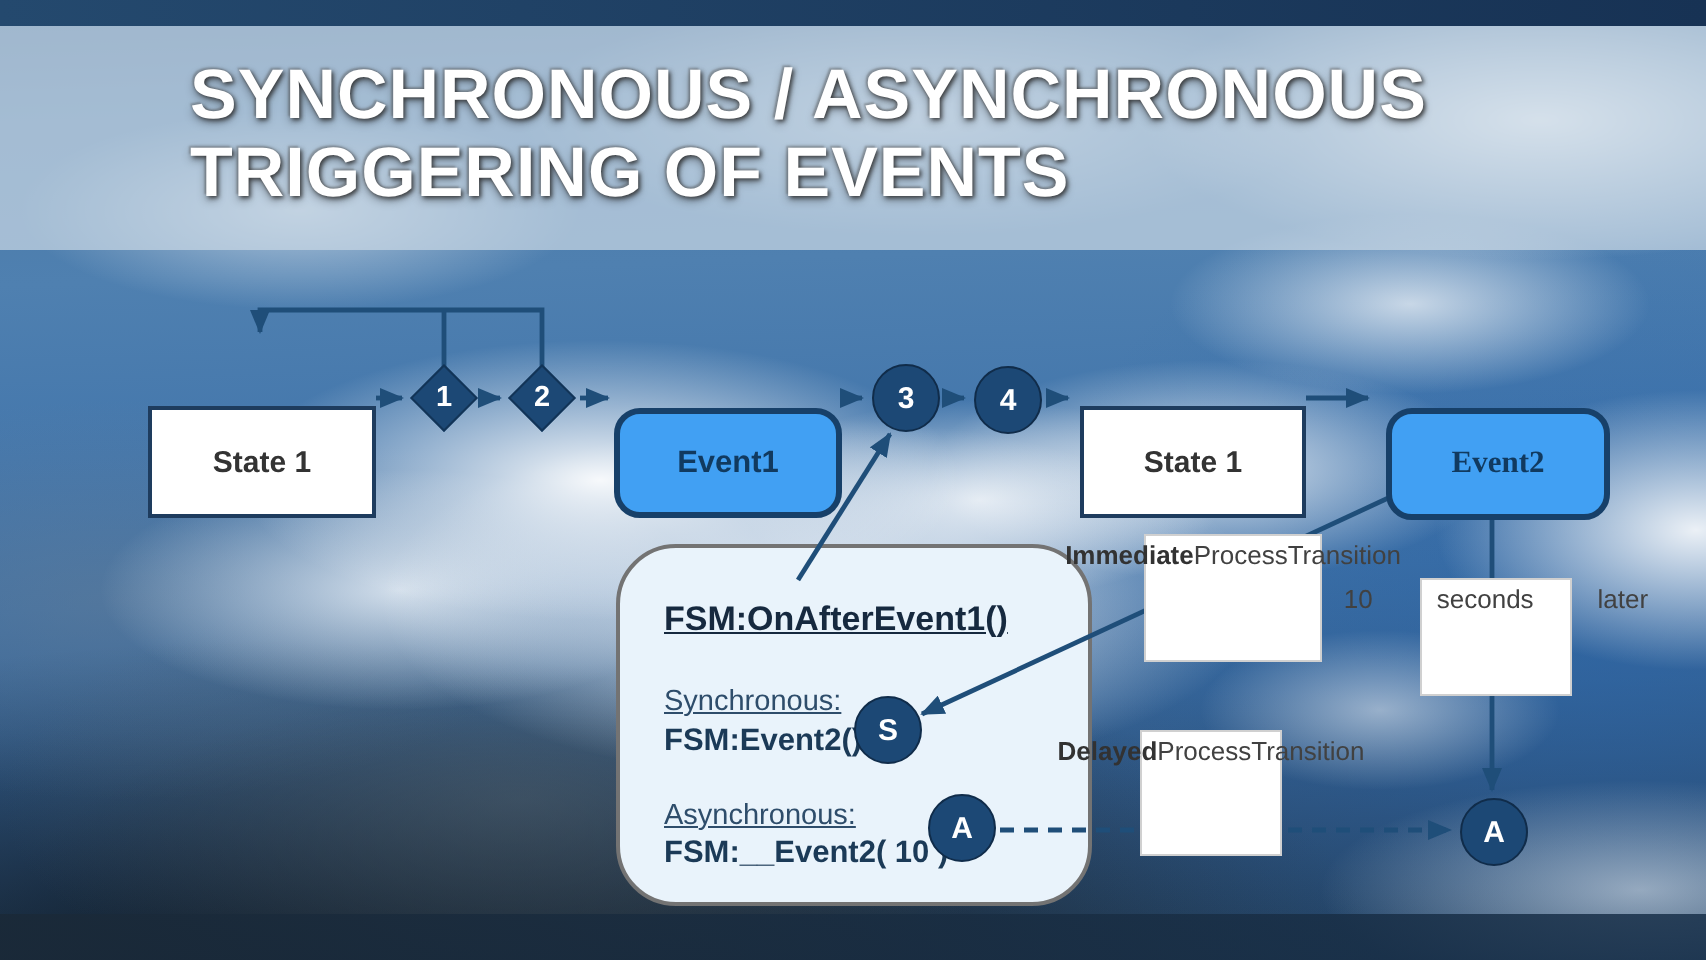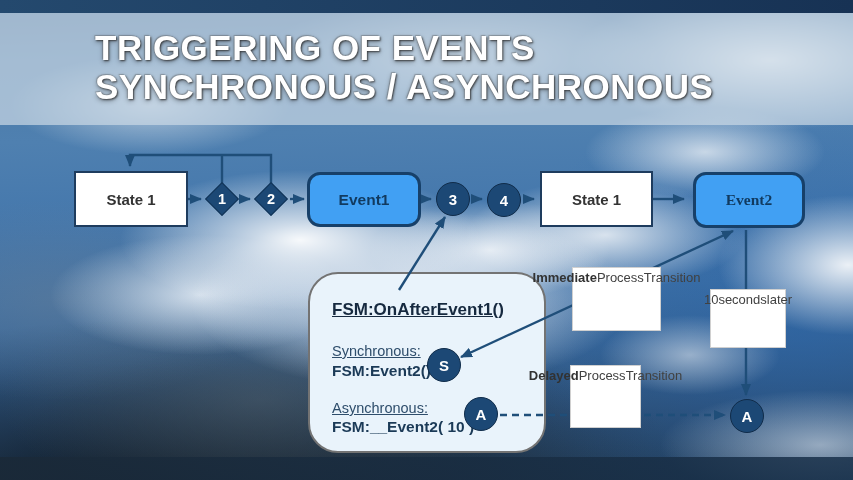--- a/index.html
+++ b/index.html
@@ -37,21 +37,21 @@
   .title-band{position:absolute;left:0;top:13px;width:853px;height:112px;
            background:rgba(203,217,229,.70);}
   .title{position:absolute;left:95px;top:15px;font-size:35px;line-height:39px;
            font-weight:700;color:#ffffff;letter-spacing:.5px;
            text-shadow:1px 1px 2px rgba(45,45,45,.85),-1px -1px 1px rgba(90,90,90,.4),0 2px 5px rgba(0,0,0,.35);}
 
   
   .connectors{position:absolute;left:0;top:0;width:853px;height:480px;}
 
   
-  .node{position:absolute;box-sizing:border-box;display:flex;align-items:center;justify-content:center;}
+  .node{position:absolute;box-sizing:border-box;display:flex;align-items:center;justify-content:center;margin-top:32px;}
   .state{background:#ffffff;border:2px solid #1e3c5e;color:#333333;font-weight:700;font-size:15px;}
   .event{background:#41a0f3;border:3px solid #174069;border-radius:13px;color:#113a5f;font-weight:700;font-size:15.5px;align-items:center;}
   .dwrap{position:absolute;width:32px;height:32px;display:flex;align-items:center;justify-content:center;}
   .dshape{width:22px;height:22px;background:#1c4875;border:1px solid #123457;transform:rotate(45deg);}
   .dnum{position:absolute;inset:0;display:flex;align-items:center;justify-content:center;
         color:#ffffff;font-weight:700;font-size:14.5px;}
   .circle{position:absolute;width:34px;height:34px;border-radius:50%;background:#1c4875;
         border:1px solid #102c4a;color:#ffffff;font-weight:700;font-size:15px;
         display:flex;align-items:center;justify-content:center;box-sizing:border-box;}
 
@@ -74,22 +74,22 @@
 <body>
 
 <div class="stage">
 
   <div class="sky"></div>
   <div class="bar-top"></div>
   <div class="bar-bottom"></div>
 
   <div class="title-band">
     <div class="title">
+      <div>SYNCHRONOUS / ASYNCHRONOUS</div>
       <div>TRIGGERING OF EVENTS</div>
-      <div>SYNCHRONOUS / ASYNCHRONOUS</div>
     </div>
   </div>
 
   <div class="fsm">
     <div class="fsm-title">FSM:OnAfterEvent1()</div>
     <div class="fsm-lbl sync-lbl">Synchronous:</div>
     <div class="fsm-code sync-code">FSM:Event2()</div>
     <div class="fsm-lbl async-lbl">Asynchronous:</div>
     <div class="fsm-code async-code">FSM:__Event2( 10 )</div>
   </div>
@@ -150,21 +150,21 @@
   <div class="circle" style="left:427px;top:348px;">S</div>
   <div class="circle" style="left:464px;top:397px;">A</div>
   <div class="circle" style="left:730px;top:399px;">A</div>
 
   <div class="wbox" style="left:572px;top:267px;width:89px;height:64px;">
     <div class="b">Immediate</div>
     <div>Process</div>
     <div>Transition</div>
   </div>
 
-  <div class="wbox" style="left:710px;top:289px;width:76px;height:59px;">
+  <div class="wbox" style="left:710px;top:289px;width:76px;height:59px;gap:32px;">
     <div>10</div>
     <div>seconds</div>
     <div>later</div>
   </div>
 
   <div class="wbox" style="left:570px;top:365px;width:71px;height:63px;">
     <div class="b">Delayed</div>
     <div>Process</div>
     <div>Transition</div>
   </div>

